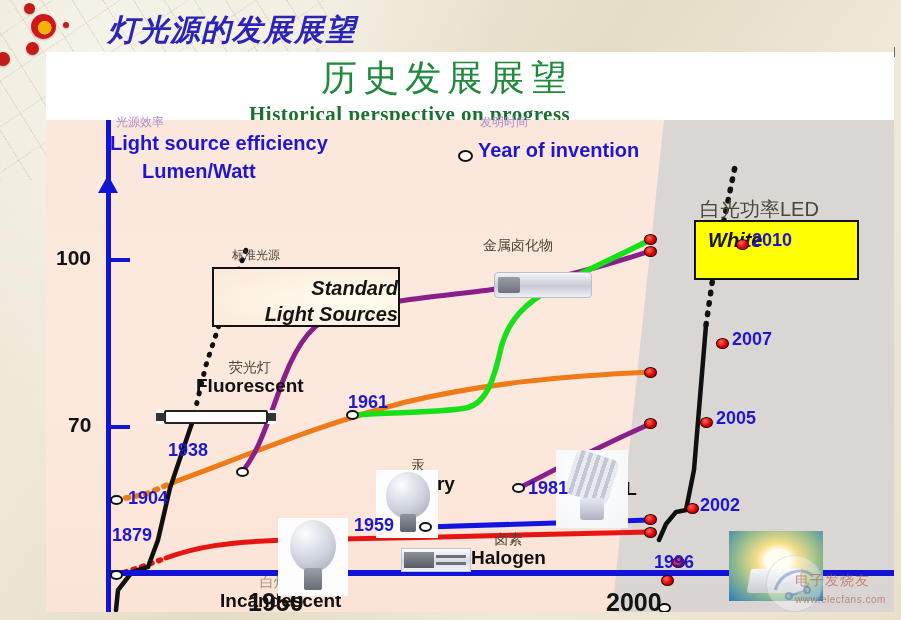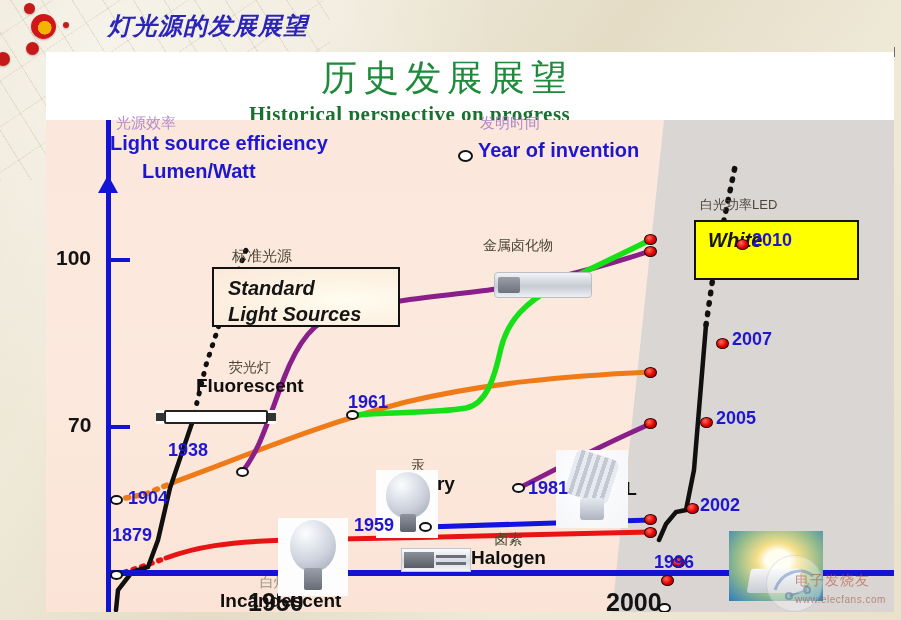--- a/index.html
+++ b/index.html
@@ -18,21 +18,21 @@
     background:
       repeating-linear-gradient(58deg, rgba(190,178,150,.30) 0 1px, rgba(0,0,0,0) 1px 26px),
       repeating-linear-gradient(-34deg, rgba(190,178,150,.22) 0 1px, rgba(0,0,0,0) 1px 38px);
     pointer-events:none;}
   .dot{position:absolute;border-radius:50%;background:#c61a1a;
     box-shadow:0 1px 2px rgba(0,0,0,.25);}
   .dot.big{background:radial-gradient(circle at 55% 55%, #f4b400 0 34%, #cf1717 36% 100%);}
 
   #deck-title{position:absolute;left:108px;top:10px;
     font-family:"Liberation Serif", serif;
-    font-style:italic;font-weight:bold;font-size:24px;color:#2a25b8;
+    font-style:italic;font-weight:bold;font-size:30px;color:#2a25b8;
     letter-spacing:1px;white-space:nowrap;}
 
   #corner-mark{position:absolute;right:6px;top:47px;width:16px;height:10px;}
   #corner-mark i{position:absolute;background:#6a6a6a;}
   #corner-mark i.h{left:0;top:9px;width:16px;height:1px;}
   #corner-mark i.v{left:15px;top:0;width:1px;height:10px;}
 
   
   #figure{position:absolute;left:46px;top:52px;width:848px;height:560px;
     background:#ffffff;overflow:hidden;}
@@ -54,33 +54,33 @@
     border-left:10px solid transparent;border-right:10px solid transparent;
     border-bottom:18px solid #1313d6;}
   #xaxis{position:absolute;left:60px;top:518px;width:790px;height:6px;background:#1313d6;}
   .ytick{position:absolute;height:4px;width:22px;background:#1313d6;left:62px;}
   .ylabel{position:absolute;color:#131313;font-size:21px;font-weight:bold;
     font-family:"Liberation Sans",sans-serif;}
   .xlabel{position:absolute;color:#131313;font-size:25px;font-weight:bold;
     font-family:"Liberation Sans",sans-serif;}
 
   
-  .axis-zh{position:absolute;color:#b189c9;font-size:15px;white-space:nowrap;}
+  .axis-zh{position:absolute;color:#b189c9;font-size:12px;white-space:nowrap;}
   .axis-en{position:absolute;color:#1f17cf;font-weight:bold;white-space:nowrap;}
 
   
   #legend-ring{position:absolute;left:411px;top:101px;width:11px;height:8px;
     border:2.4px solid #121212;border-radius:50%;background:#ffffff;}
 
   
   .callout{position:absolute;border:2.5px solid #111;
     background:radial-gradient(ellipse at 72% 55%, #fffdf0 0%, #fdf3e4 45%, #fbe9da 100%);
     font-style:italic;font-weight:bold;color:#151515;}
   #std-box{left:166px;top:147px;width:188px;height:60px;font-size:20px;
-    padding:6px 0 0 14px;line-height:26px;box-sizing:border-box;}
+    padding:6px 0 0 14px;line-height:26px;box-sizing:border-box;text-align:right;}
   #led-box{left:648px;top:100px;width:165px;height:60px;background:#ffff00;
     font-size:20px;padding:5px 0 0 12px;line-height:27px;box-sizing:border-box;}
 
   .lbl{position:absolute;white-space:nowrap;}
   .lbl .zh{display:block;font-size:14px;color:#4c4639;line-height:15px;}
   .lbl .en{display:block;font-size:19px;font-weight:bold;color:#101010;line-height:21px;}
   .lbl.center{text-align:center;}
 
   .year{position:absolute;color:#1f17cf;font-size:18px;font-weight:bold;
     font-family:"Liberation Sans",sans-serif;white-space:nowrap;}
@@ -176,21 +176,21 @@
       <div class="axis-zh" style="left:434px;top:-6px;">发明时间</div>
       <div id="legend-ring" style="left:412px;top:30px;"></div>
       <div class="axis-en" style="left:432px;top:19px;font-size:20px;">Year of invention</div>
 
       <div class="axis-zh" style="left:186px;top:127px;color:#4c4639;">标准光源</div>
       <div class="callout" id="std-box">
         <div>Standard</div>
         <div>Light Sources</div>
       </div>
 
-      <div class="axis-zh" style="left:654px;top:76px;color:#4c4639;font-size:13px;">白光功率LED</div>
+      <div class="axis-zh" style="left:654px;top:76px;color:#4c4639;font-size:20px;">白光功率LED</div>
       <div class="callout" id="led-box">
         <div>White</div>
       </div>
 
       <div class="lbl center" style="left:437px;top:118px;">
         <span class="zh">金属卤化物</span>
       </div>
       <div class="lbl center" style="left:150px;top:240px;">
         <span class="zh">荧光灯</span>
         <span class="en">Fluorescent</span>

